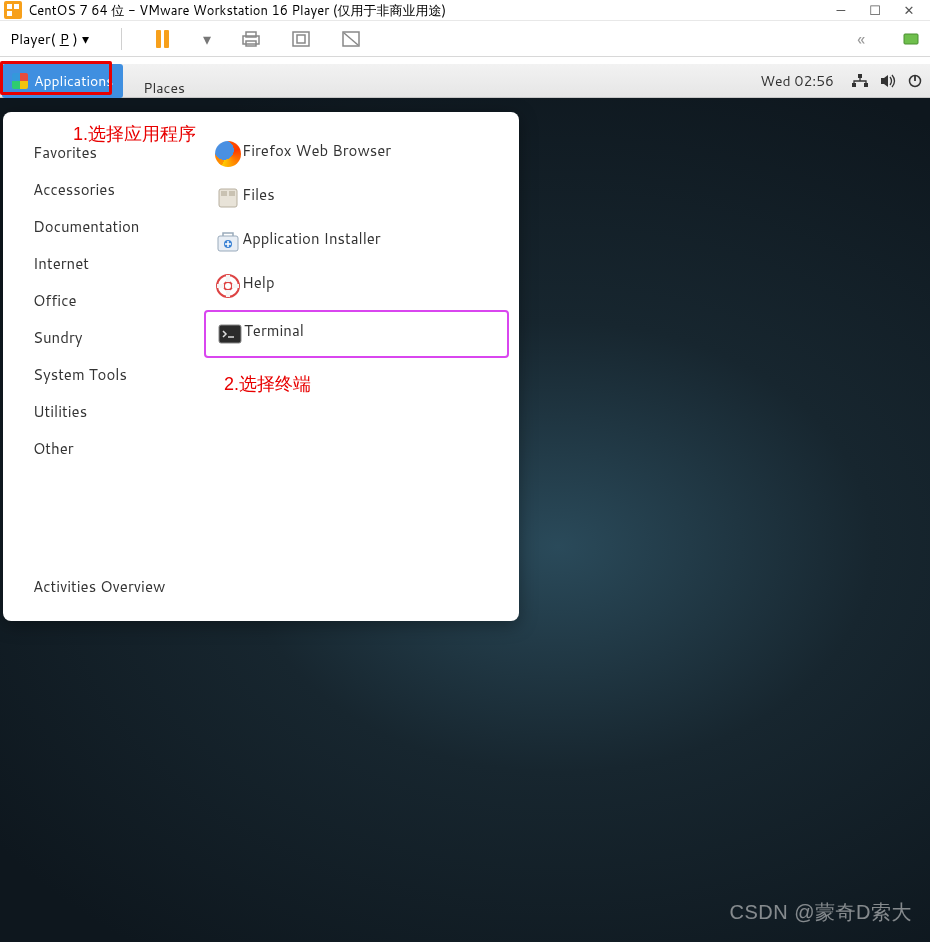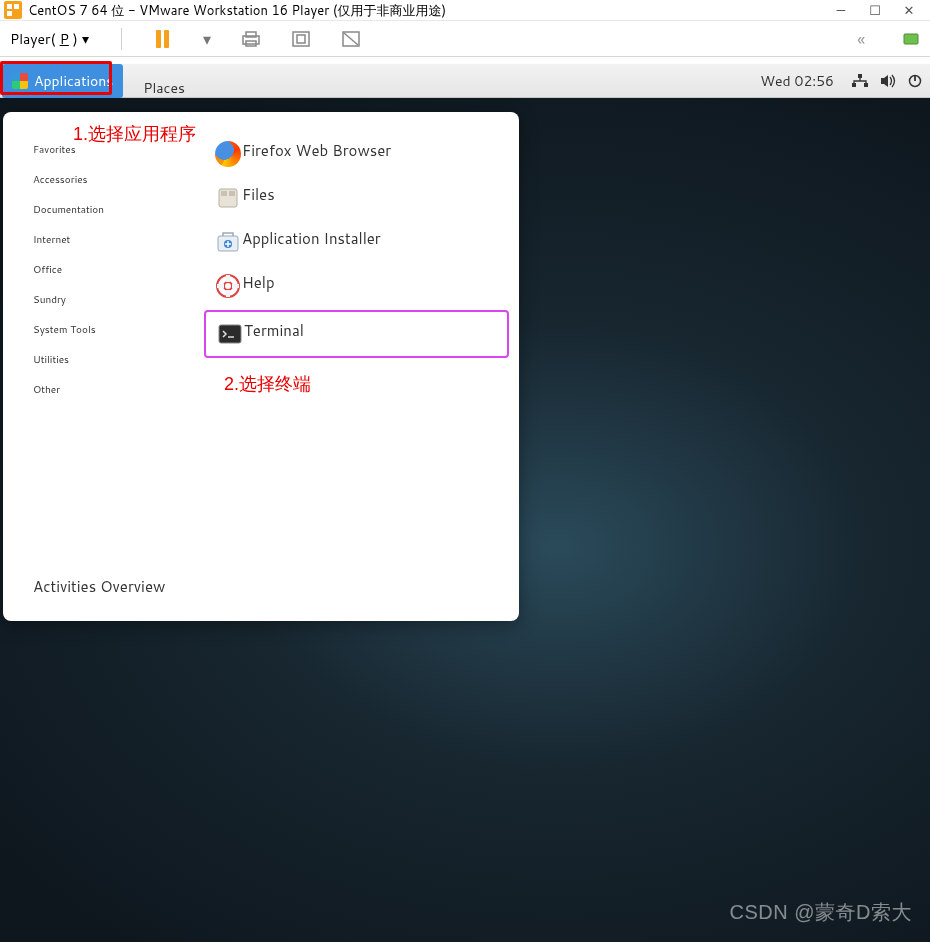--- a/index.html
+++ b/index.html
@@ -31,21 +31,21 @@
   .gnome-bar .places-btn { padding: 0 12px; height:34px; display:flex; align-items:flex-end;}
   .gnome-bar .spacer{flex:1;}
   .gnome-bar .clock{ padding:0 10px;}
   .tray{ display:flex; align-items:center; gap:12px; padding-left:8px;}
   .tray svg{ display:block;}
 
   
   .apps-menu { position:absolute; left:3px; top:48px; width:516px; background:#fff; border-radius:8px; box-shadow:0 4px 18px rgba(0,0,0,.35); padding:0; }
   .apps-menu::before{ content:""; position:absolute; top:-10px; left:48px; border:10px solid transparent; border-bottom-color:#fff;}
   .apps-menu .body{ display:flex; min-height:450px;}
-  .apps-menu .cats{ width:195px; padding:22px 0 10px 30px; font-size:10px; color:#333;}
+  .apps-menu .cats{ width:195px; padding:22px 0 10px 30px; font-size:15px; color:#333;}
   .apps-menu .cats .cat{ padding:8px 0; cursor:pointer;}
   .apps-menu .items { flex:1; padding:20px 10px 10px 6px;}
   .app-item { display:flex; align-items:flex-start; gap:0; padding:8px 10px; font-size:15px; color:#333; border-radius:3px;}
   .app-item .icon{ width:28px; height:28px; display:flex; align-items:center; justify-content:center;}
   .hl-term { border:2px solid #d946ef; border-radius:4px; margin:2px 0;}
   .apps-menu .footer{ padding:14px 0 24px 30px; font-size:15px; color:#333;}
 
   
   .annot { position:absolute; color:#e80000; font-size:18px; font-family:"Microsoft YaHei","SimSun",sans-serif; pointer-events:none;}
   .hl-apps { position:absolute; left:0; top:-3px; width:112px; height:34px; border:3px solid #e80000; border-radius:2px; pointer-events:none;}

